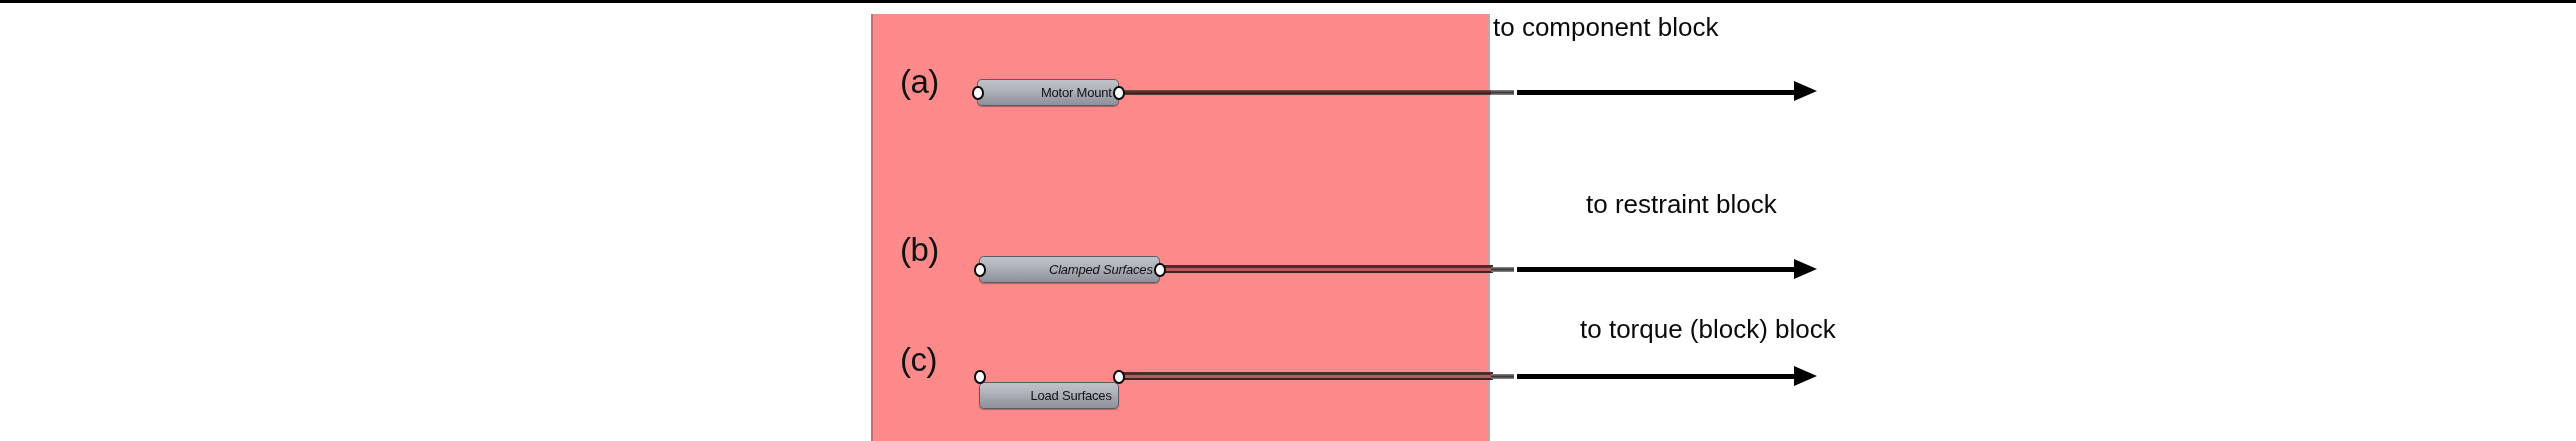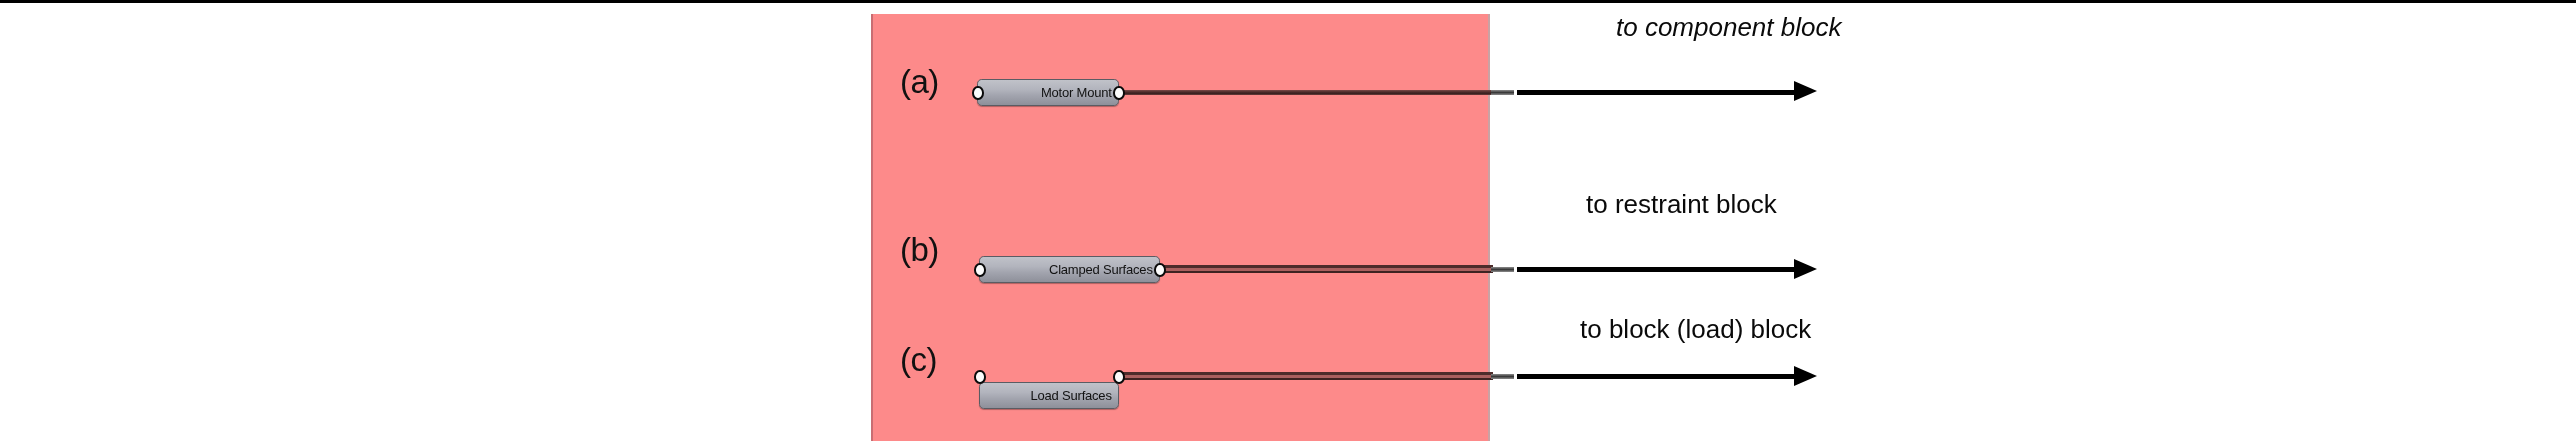--- a/index.html
+++ b/index.html
@@ -150,28 +150,28 @@
   <div class="conn-stub" style="left:1491px; top:90px; width:23px;"></div>
 
   <div class="sim-block" style="left:977px; top:79px; width:142px;">
     <span class="blk-text">Motor Mount</span>
   </div>
   <div class="port" style="left:972px; top:86px;"></div>
   <div class="port" style="left:1113px; top:86px;"></div>
 
   <div class="arrow-shaft" style="left:1517px; top:90px; width:278px;"></div>
   <div class="arrow-head" style="left:1794px; top:81px;"></div>
-  <div class="caption" style="left:1616px; top:14px;font-style:italic;">to component block</div>
+  <div class="caption" style="left:1493px; top:14px;">to component block</div>
 
   <div class="row-label" style="left:900px; top:233px;">(b)</div>
 
   <div class="conn-double" style="left:1158px; top:265px; width:335px;"></div>
   <div class="conn-stub" style="left:1491px; top:267px; width:23px;"></div>
 
-  <div class="sim-block" style="left:979px; top:256px; width:181px;">
+  <div class="sim-block" style="left:979px; top:256px; width:181px;font-style:italic;">
     <span class="blk-text">Clamped Surfaces</span>
   </div>
   <div class="port" style="left:974px; top:263px;"></div>
   <div class="port" style="left:1154px; top:263px;"></div>
 
   <div class="arrow-shaft" style="left:1517px; top:267px; width:278px;"></div>
   <div class="arrow-head" style="left:1794px; top:259px;"></div>
   <div class="caption" style="left:1586px; top:191px;">to restraint block</div>
 
   <div class="row-label" style="left:900px; top:343px;">(c)</div>
@@ -180,16 +180,16 @@
   <div class="conn-stub" style="left:1491px; top:374px; width:23px;"></div>
 
   <div class="sim-block" style="left:979px; top:382px; width:140px;">
     <span class="blk-text">Load Surfaces</span>
   </div>
   <div class="port" style="left:974px; top:370px;"></div>
   <div class="port" style="left:1113px; top:370px;"></div>
 
   <div class="arrow-shaft" style="left:1517px; top:374px; width:278px;"></div>
   <div class="arrow-head" style="left:1794px; top:366px;"></div>
-  <div class="caption" style="left:1580px; top:316px;">to block (load) block</div>
+  <div class="caption" style="left:1580px; top:316px;">to torque (block) block</div>
 
 </div>
 
 
 </body></html>

